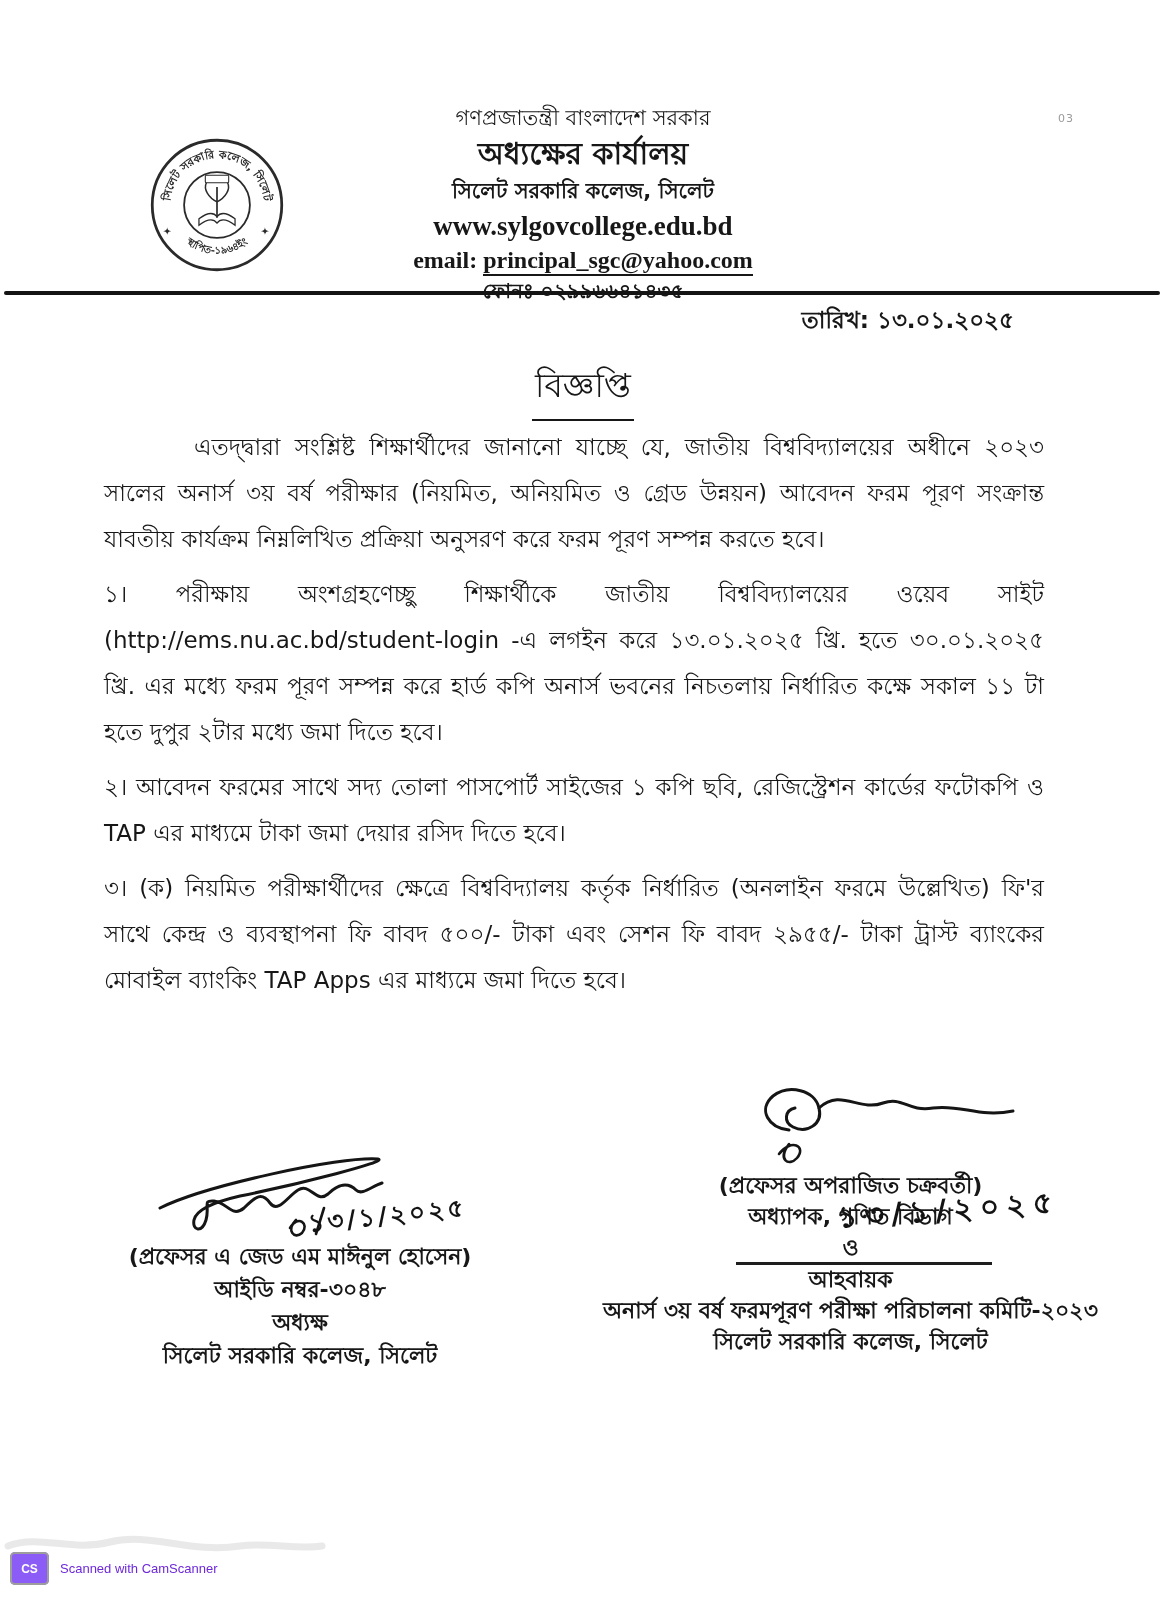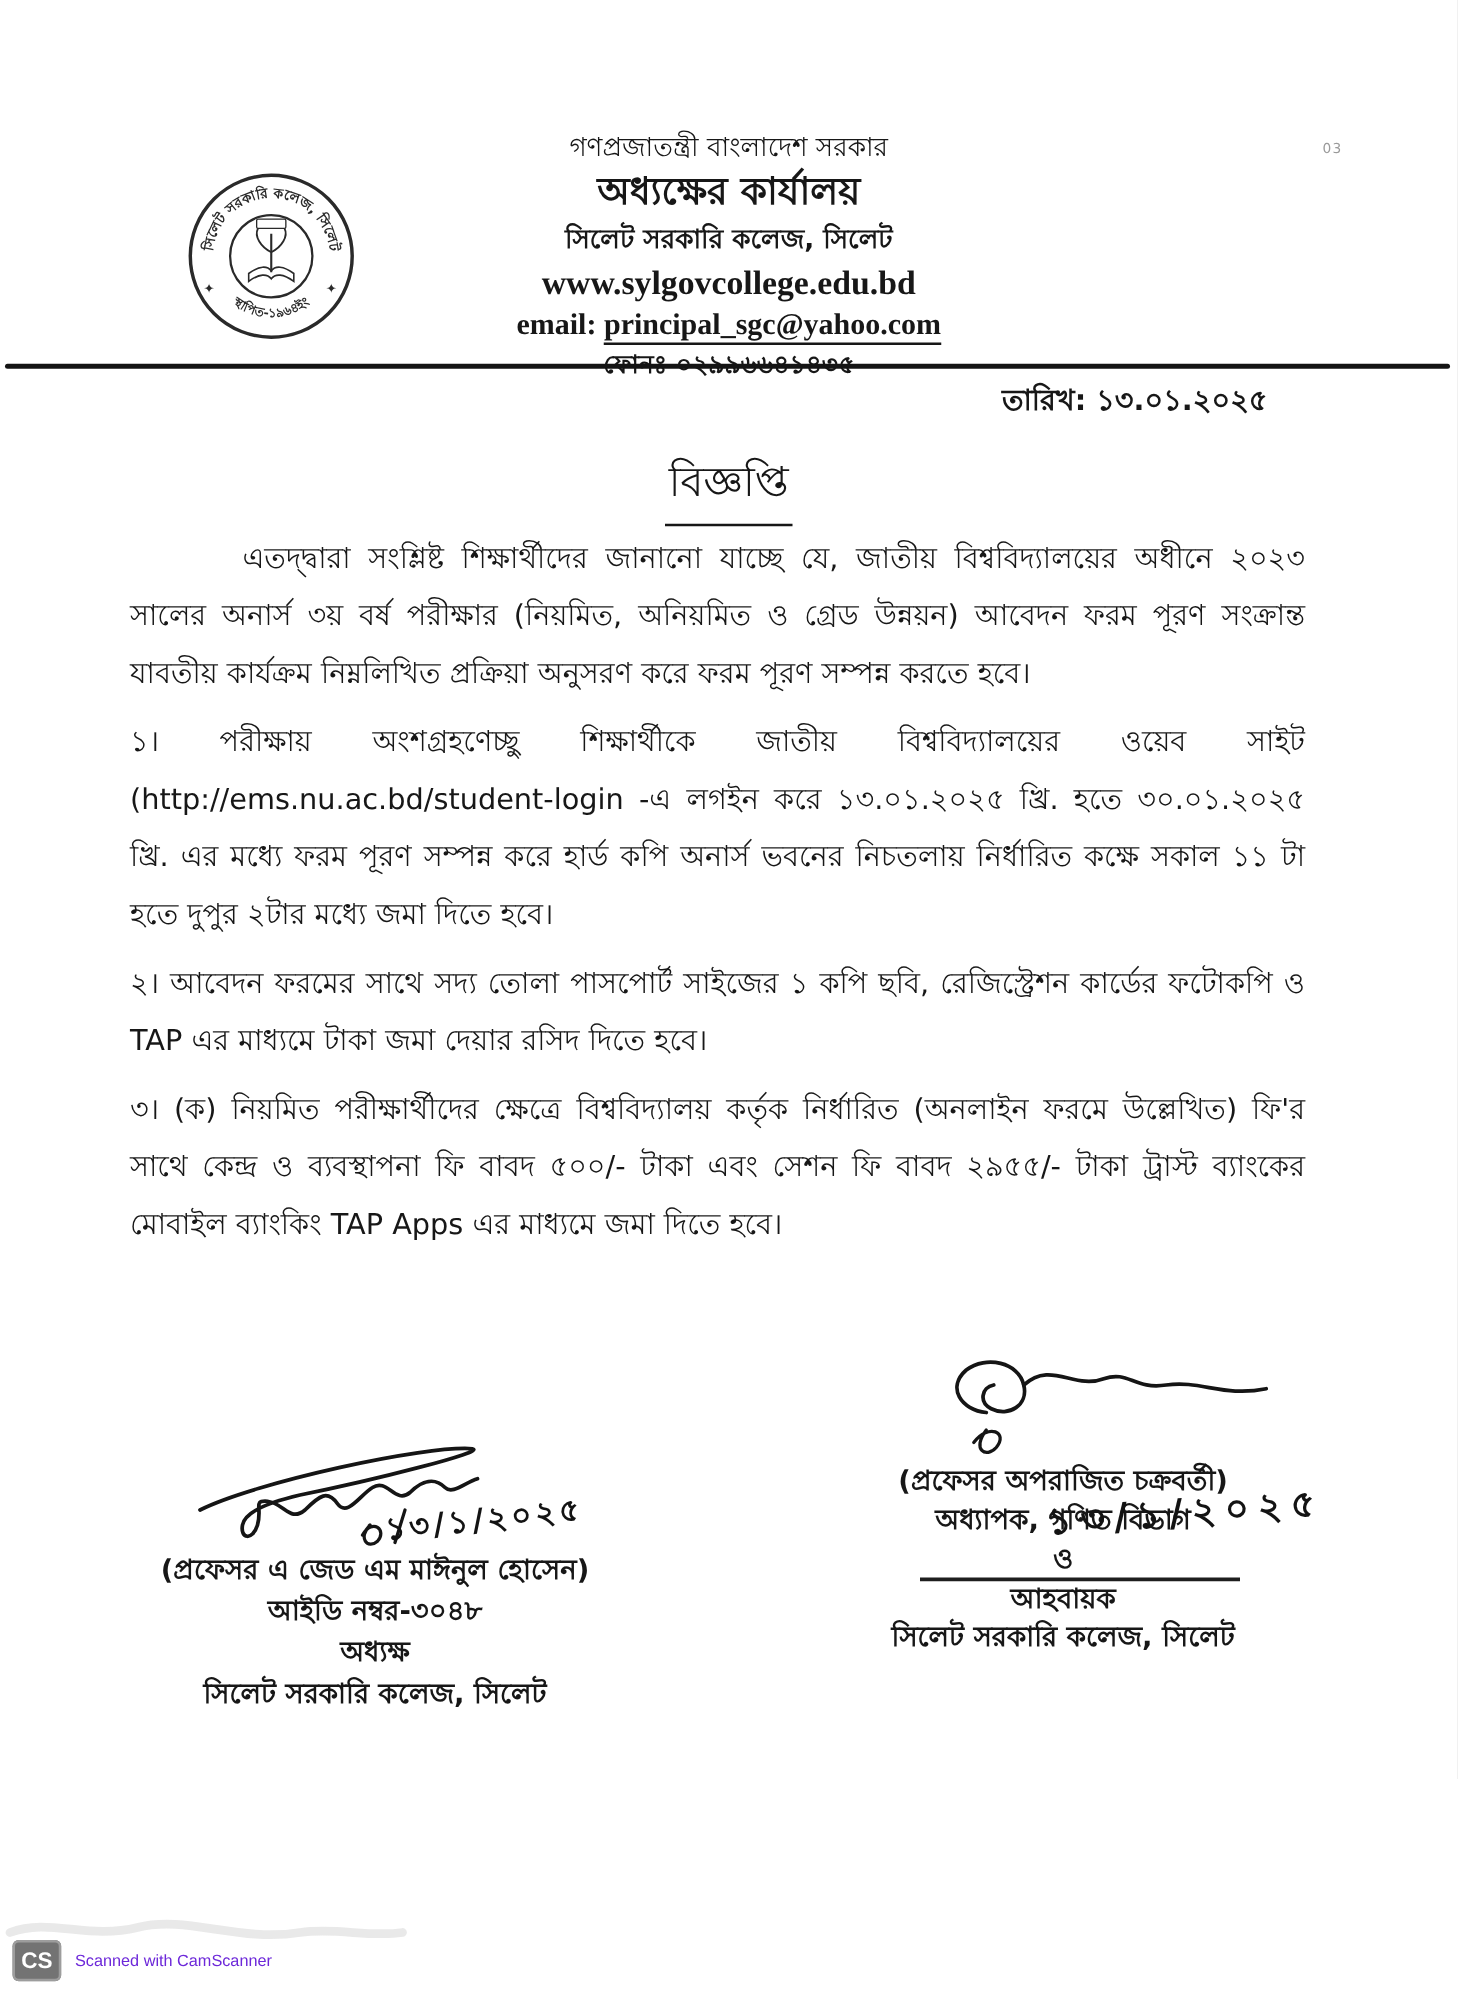--- a/index.html
+++ b/index.html
@@ -44,22 +44,22 @@
   .sig-right .sig-lines { line-height:1.42; }
   .hand-date { position:absolute; font-weight:700; color:#131313; white-space:nowrap; }
   .hand-date-left  { left:308px; top:1196px; font-size:25px; transform:rotate(-6deg); letter-spacing:3px; }
   .hand-date-right { left:838px; top:1186px; font-size:30px; transform:rotate(-4deg); letter-spacing:7px; }
   .strike-line { position:absolute; left:736px; top:1262px; width:256px; height:2.5px; background:#1e1e1e; }
 
   
   .ghost-scribble { position:absolute; left:0px; top:1516px; opacity:0.9; }
   .watermark { position:absolute; left:10px; top:1552px; display:flex; align-items:center; gap:11px; }
   .wm-icon {
-    width:39px; height:33px; background:#737373; border-radius:5px;
-    color:#ffffff; font-weight:700; font-size:18px;
+    width:39px; height:33px; background:#8b5cf6; border-radius:5px;
+    color:#ffffff; font-weight:700; font-size:12px;
     display:flex; align-items:center; justify-content:center;
     font-family:"Liberation Sans", sans-serif;
     box-shadow:inset 0 0 0 2px #9d9d9d;
   }
   .wm-text { color:#6d28d9; font-size:13px; font-family:"Liberation Sans", sans-serif; }
 </style>
 </head>
 <body>
 
 <div class="page">
@@ -139,20 +139,21 @@
         <path d="M158,48 C138,46 126,28 142,14 C158,2 184,8 188,26 C192,42 176,52 162,45 C152,40 154,28 164,26"></path>
         <path d="M188,26 C210,6 228,30 252,21 C272,14 276,30 302,26 C330,22 348,36 382,29"></path>
         <path d="M148,72 C160,56 176,64 166,76 C158,85 146,78 158,62" stroke-width="2.6"></path>
       </g>
     </svg>
     <div class="sig-lines">
       <div>(প্রফেসর অপরাজিত চক্রবর্তী)</div>
       <div>অধ্যাপক, গণিত বিভাগ</div>
       <div>ও</div>
       <div>আহবায়ক</div>
+      <div>অনার্স ৩য় বর্ষ ফরমপূরণ পরীক্ষা পরিচালনা কমিটি-২০২৩</div>
       <div>সিলেট সরকারি কলেজ, সিলেট</div>
     </div>
   </div>
   <div class="hand-date hand-date-right">১৩/১/২০২৫</div>
   <div class="strike-line"></div>
 
   <svg class="ghost-scribble" width="330" height="46" viewBox="0 0 330 46">
     <path d="M8,30 C40,18 70,36 110,26 C150,16 190,38 240,30 C270,26 295,34 322,30" fill="none" stroke="#e7e7e7" stroke-width="7" stroke-linecap="round"></path>
   </svg>
 

